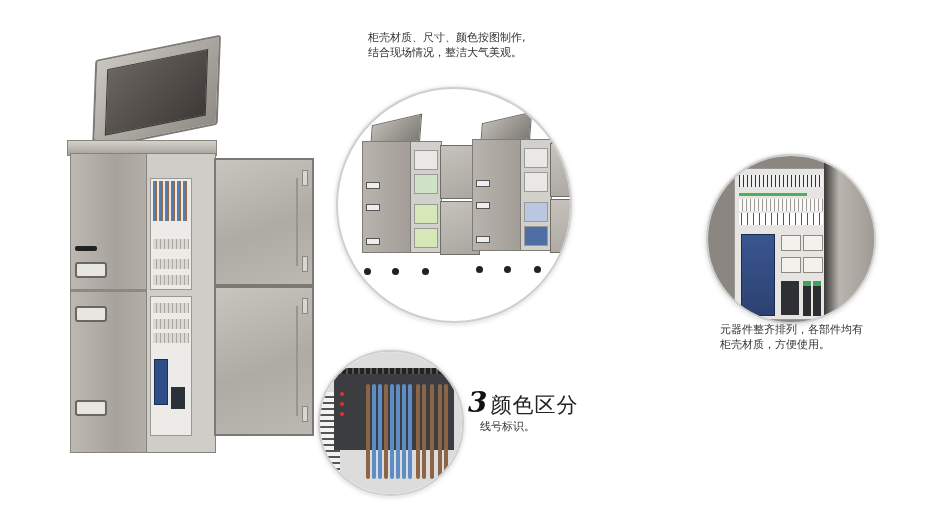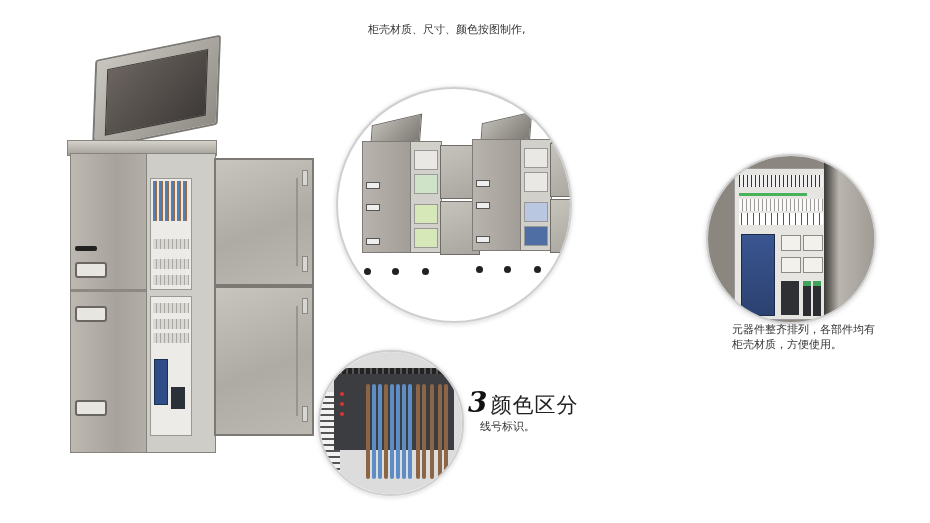--- a/index.html
+++ b/index.html
@@ -238,27 +238,28 @@
   <div class="cable" style="left:82px;background:#5d8dc4"></div>
   <div class="cable" style="left:88px;background:#5d8dc4"></div>
   <div class="cable" style="left:96px;background:#8b6546"></div>
   <div class="cable" style="left:102px;background:#8b6546"></div>
   <div class="cable" style="left:110px;background:#8b6546"></div>
   <div class="cable" style="left:118px;background:#8b6546"></div>
   <div class="cable" style="left:124px;background:#8b6546"></div>
 </div>
 
 <div class="abs" style="left:368px;top:14px;">
-  <div class="desc" style="margin-top:8px;">
+  <div class="desc" style="margin-top:16px;">
     <div>柜壳材质、尺寸、颜色按图制作,</div>
+    <div>结合现场情况，整洁大气美观。</div>
   </div>
 </div>
 
 <div class="abs" style="left:716px;top:322px;">
-  <div class="desc" style="margin-left:16px;margin-top:0;">
+  <div class="desc" style="margin-left:4px;margin-top:0;">
     <div>元器件整齐排列，各部件均有</div>
     <div>柜壳材质，方便使用。</div>
   </div>
 </div>
 
 <div class="abs" style="left:468px;top:386px;">
   <div class="title">
     <span class="num">3</span><span>颜色区分</span>
   </div>
   <div class="desc" style="margin-left:12px;">

